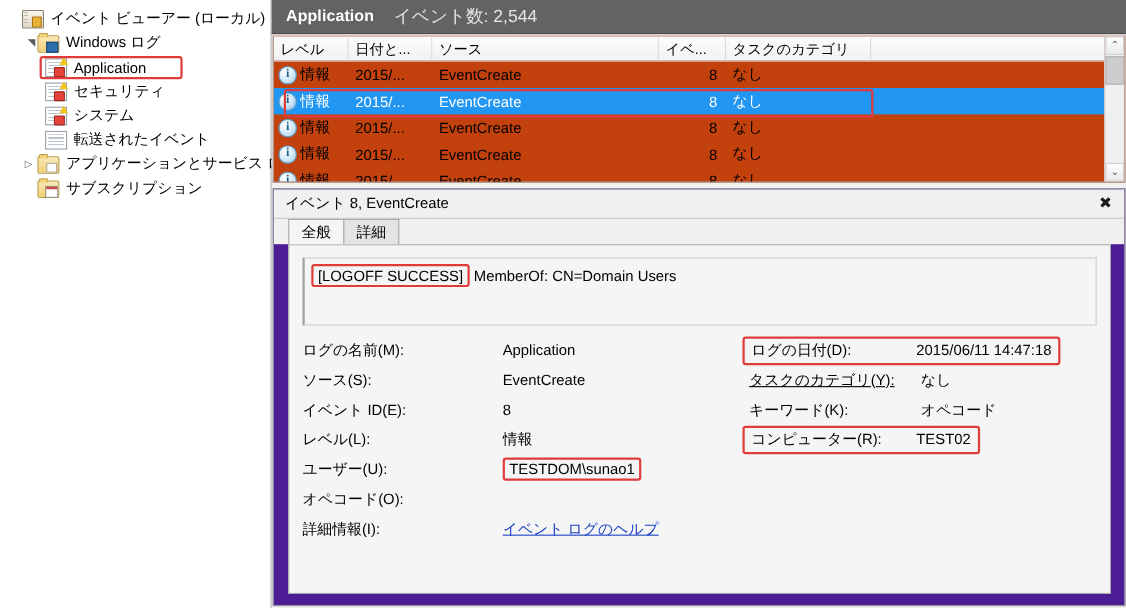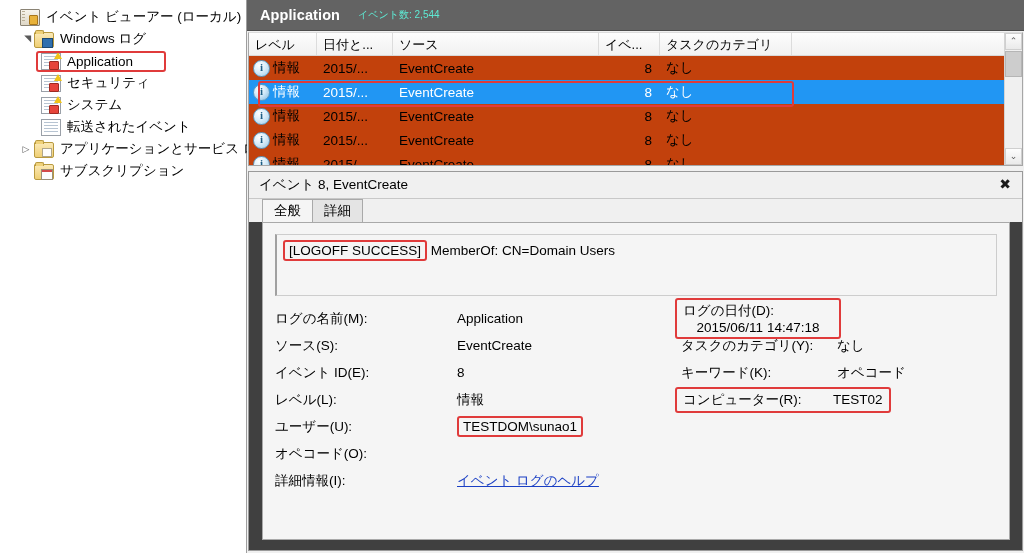--- a/index.html
+++ b/index.html
@@ -159,22 +159,22 @@
     box-sizing: border-box;
     flex: 0 0 31px;
   }
   .lh-title {
     font-weight: bold;
     font-size: 14.5px;
     letter-spacing: 0.1px;
   }
   .lh-count {
     margin-left: 18px;
-    font-size: 10px;
-    color: #5eead4;
+    font-size: 16px;
+    color: #e5e5e5;
   }
 
   
   .list-wrap {
     flex: 0 0 134px;
     height: 134px;
     background: #c2410c;
     border: 1px solid #a6a6a6;
     border-top: 1px solid #dcdcdc;
     margin: 1px 1px 0 1px;
@@ -268,21 +268,21 @@
     height: 26px;
     background: #cdcdcd;
     border: 1px solid #b5b5b5;
     box-sizing: border-box;
   }
 
   
   .detail {
     flex: 1 1 auto;
     margin: 5px 1px 2px 1px;
-    background: #404040;
+    background: #4c1d95;
     border: 1px solid #9a9a9a;
     box-sizing: border-box;
     display: flex;
     flex-direction: column;
     position: relative;
     overflow: hidden;
   }
   .detail-title {
     height: 26px;
     display: flex;
@@ -571,27 +571,27 @@
               <span class="fvalue"></span>
             </div>
             <div class="frow">
               <span class="flabel">詳細情報(I):</span>
               <span class="fvalue"><a class="link" href="#">イベント ログのヘルプ</a></span>
             </div>
           </div>
 
           <div class="fcol right">
             <div class="frow" style="height:27px;">
-              <span class="hl-inline" style="display:flex;align-items:center;padding:2px 6px;flex-direction:column;">
+              <span class="hl-inline" style="display:flex;align-items:center;padding:2px 6px;">
                 <span style="width:150px;display:inline-block;">ログの日付(D):</span>
                 <span>2015/06/11 14:47:18</span>
               </span>
             </div>
             <div class="frow">
-              <span style="width:156px;flex:0 0 156px;padding-left:6px;">タスクのカテゴリ(Y):</span>
+              <span style="width:156px;flex:0 0 156px;padding-left:6px;text-decoration:underline;">タスクのカテゴリ(Y):</span>
               <span class="fvalue">なし</span>
             </div>
             <div class="frow">
               <span style="width:156px;flex:0 0 156px;padding-left:6px;">キーワード(K):</span>
               <span class="fvalue">オペコード</span>
             </div>
             <div class="frow" style="height:27px;">
               <span class="hl-inline" style="display:flex;align-items:center;padding:2px 6px;">
                 <span style="width:150px;display:inline-block;">コンピューター(R):</span>
                 <span>TEST02</span>

